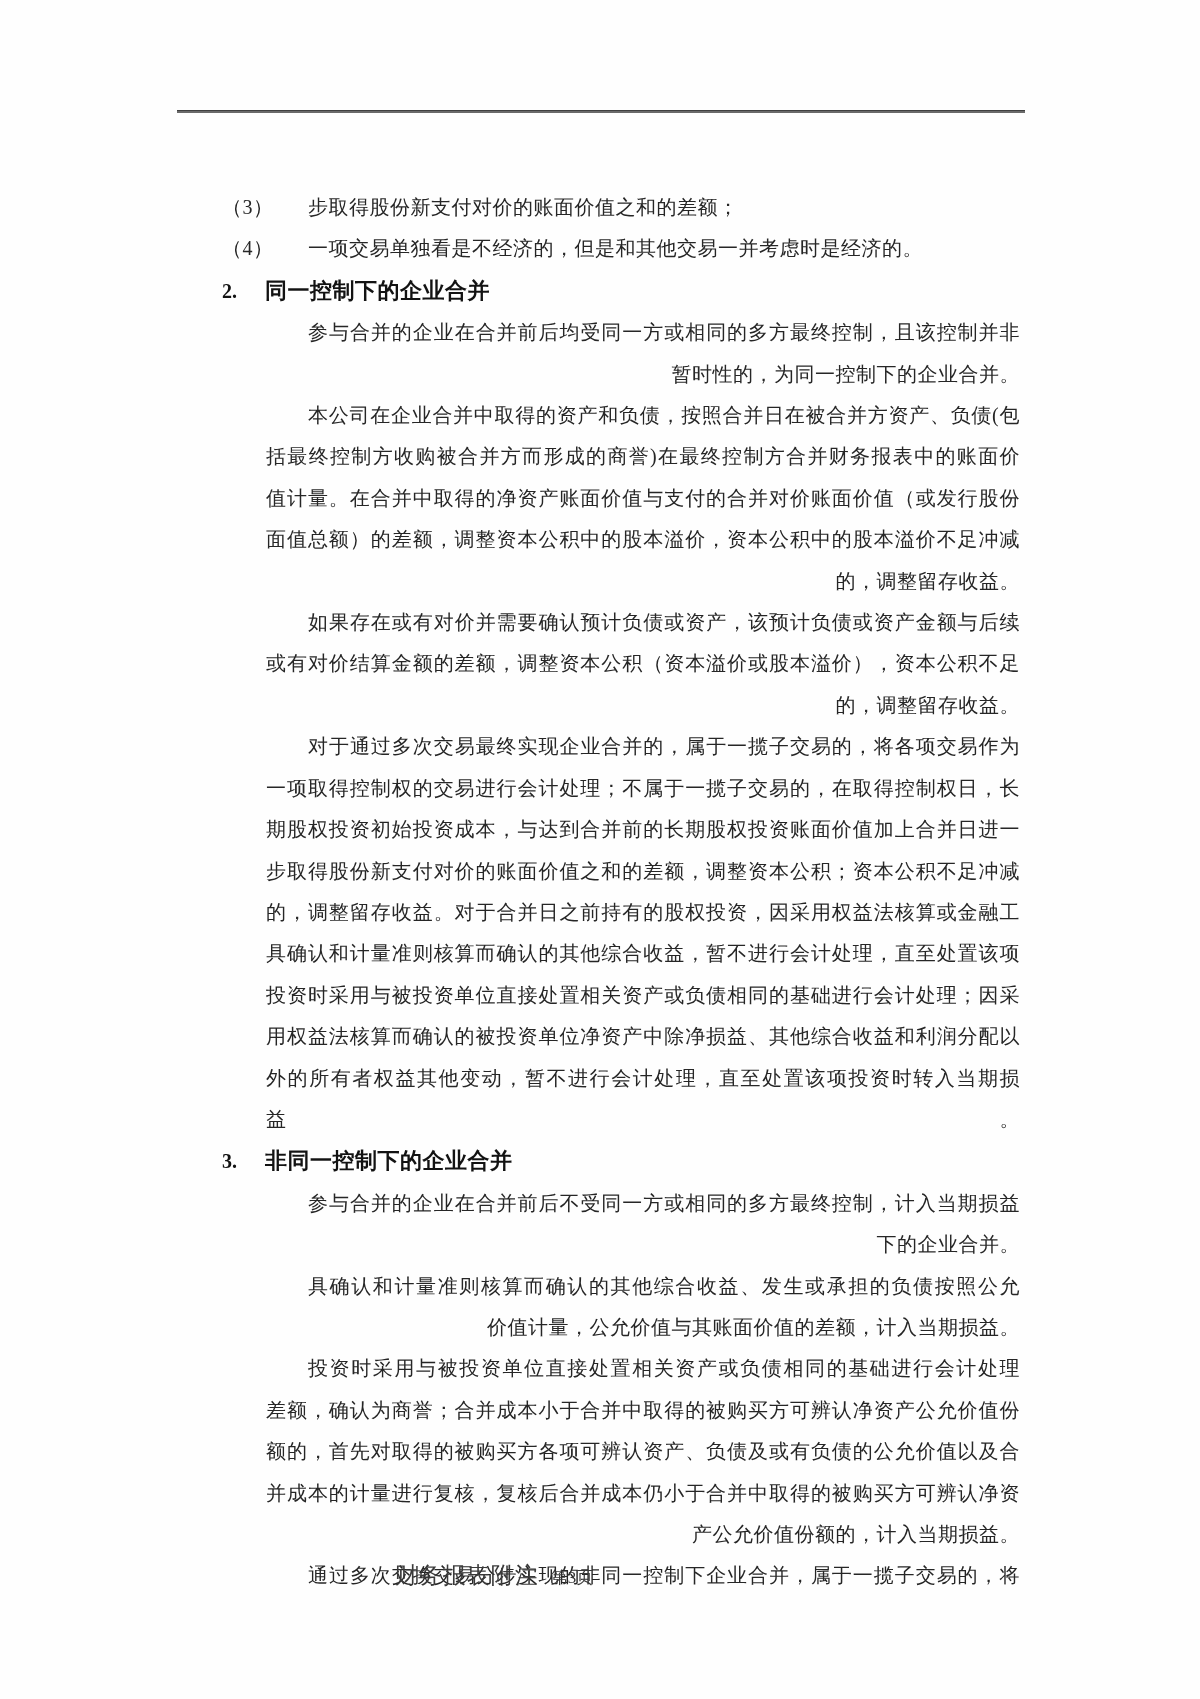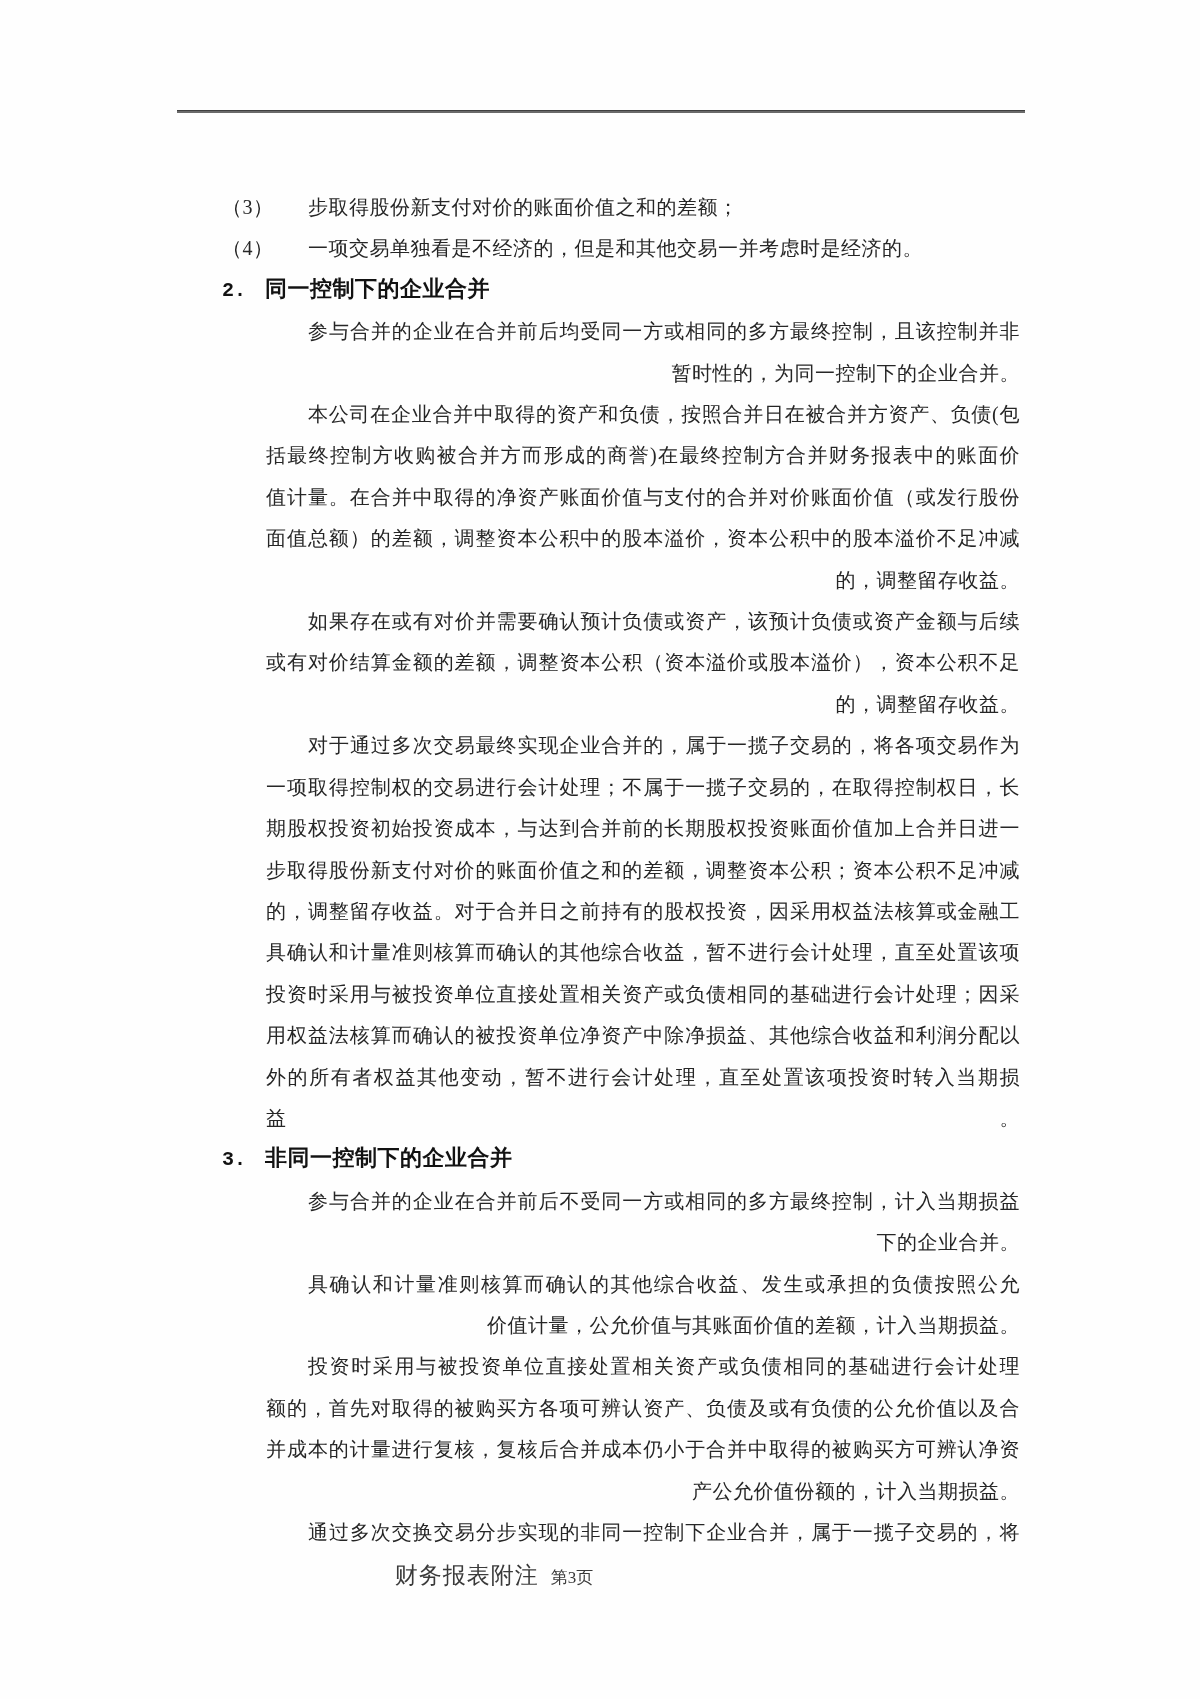--- a/index.html
+++ b/index.html
@@ -34,21 +34,21 @@
     line-height: 41.4px;
     letter-spacing: 0.5px;
   }
   .list-row { display: flex; }
   .list-marker {
     flex: none;
     width: 86px;
   }
   .list-text { flex: 1; }
   .heading-row {
-    font-family: Liberation Mono, monospace;
+    font-family: Liberation Serif, serif;
     font-weight: 700;
     color: #121212;
     line-height: 41.4px;
   }
   .heading-num {
     display: inline-block;
     width: 43px;
     font-size: 20px;
     letter-spacing: 0;
   }
@@ -135,20 +135,21 @@
       <div class="paragraph">
         <div class="para-line indent jl">参与合并的企业在合并前后不受同一方或相同的多方最终控制，计入当期损益</div>
         <div class="para-line">下的企业合并。</div>
       </div>
       <div class="paragraph">
         <div class="para-line indent jl">具确认和计量准则核算而确认的其他综合收益、发生或承担的负债按照公允</div>
         <div class="para-line">价值计量，公允价值与其账面价值的差额，计入当期损益。</div>
       </div>
       <div class="paragraph">
         <div class="para-line indent jl">投资时采用与被投资单位直接处置相关资产或负债相同的基础进行会计处理</div>
+        <div class="para-line jl">差额，确认为商誉；合并成本小于合并中取得的被购买方可辨认净资产公允价值份</div>
         <div class="para-line jl">额的，首先对取得的被购买方各项可辨认资产、负债及或有负债的公允价值以及合</div>
         <div class="para-line jl">并成本的计量进行复核，复核后合并成本仍小于合并中取得的被购买方可辨认净资</div>
         <div class="para-line">产公允价值份额的，计入当期损益。</div>
       </div>
       <div class="paragraph">
         <div class="para-line indent jl">通过多次交换交易分步实现的非同一控制下企业合并，属于一揽子交易的，将</div>
       </div>
     </div>
   <div class="footer">
     <span class="footer-title">财务报表附注</span><span class="footer-page">第3页</span>

